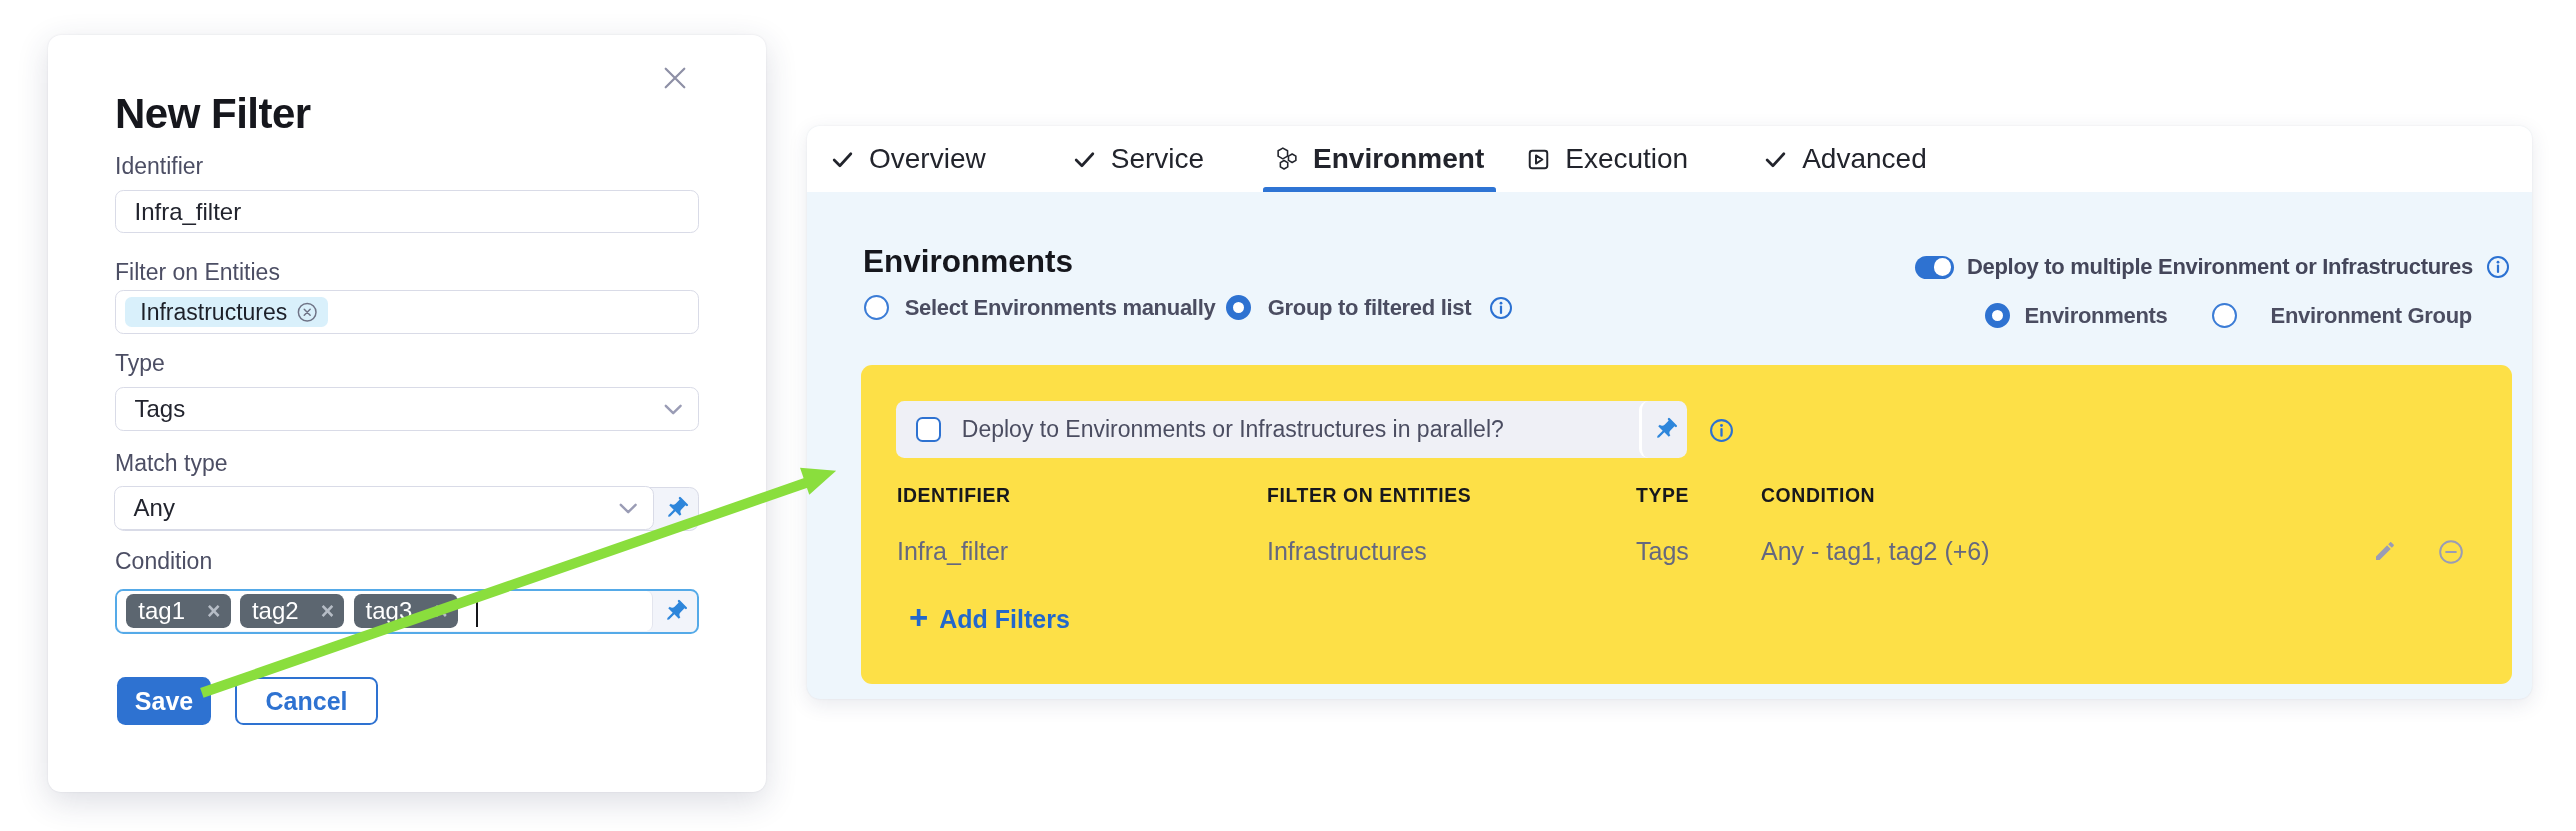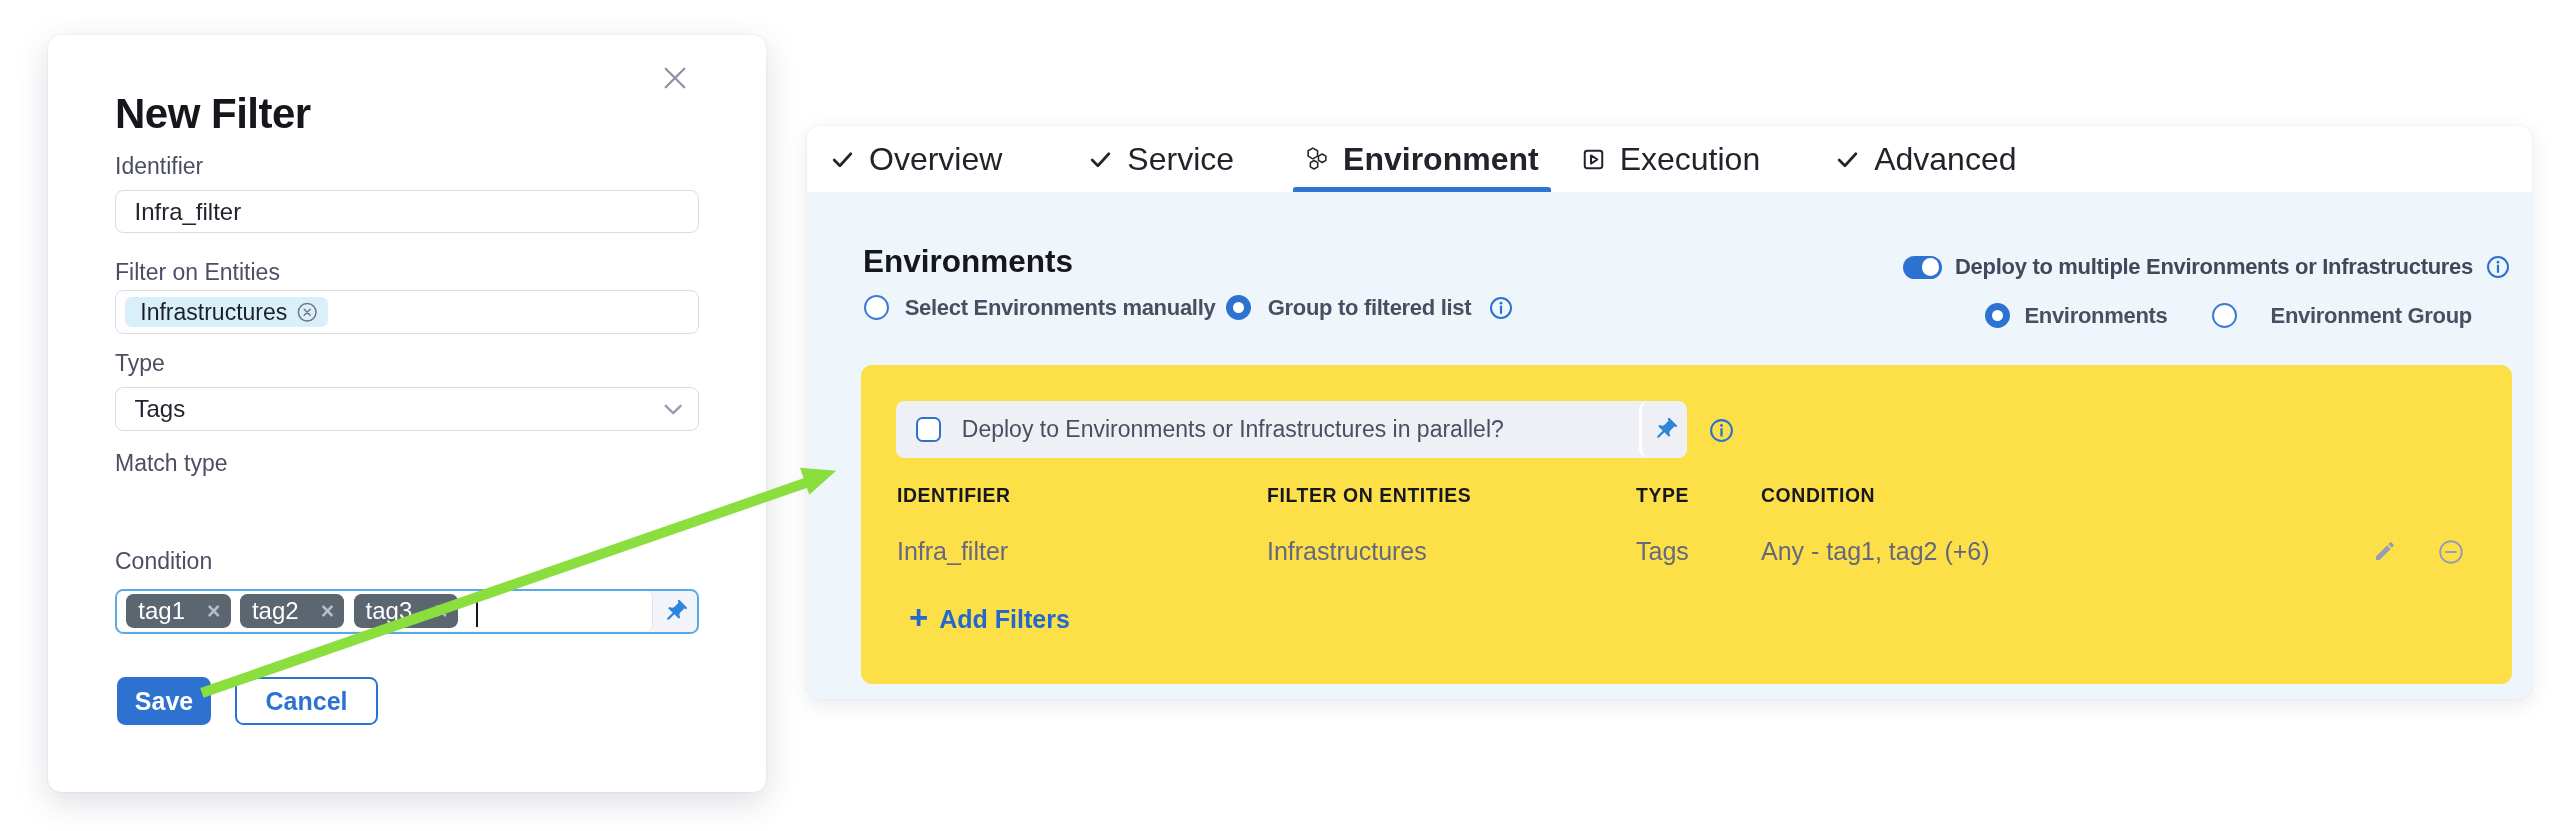--- a/index.html
+++ b/index.html
@@ -108,21 +108,21 @@
   background:var(--panelbg);border-radius:13px;
   box-shadow:0 5.6px 20.4px rgba(42,52,84,.10),0 0 1.9px rgba(42,52,84,.10);
 }
 .tabbar{
   position:absolute;left:0;top:0;right:0;height:66px;
   background:#fff;border-radius:13px 13px 0 0;
   display:flex;align-items:stretch;padding-left:23px;
 }
 .tab{
   position:relative;display:flex;align-items:center;gap:14px;
-  font-size:32px;color:#22242c;cursor:pointer;
+  font-size:28px;color:#22242c;cursor:pointer;
 }
 .tab .tab-label{line-height:1;}
 .tab.active .tab-label{font-weight:700;}
 .tab.active::after{
   content:"";position:absolute;left:-12px;right:-12px;bottom:0;height:4.6px;
   background:#2e74d4;border-radius:2.8px 2.8px 0 0;
 }
 
 .env-heading{
   position:absolute;left:56px;top:120px;
@@ -219,20 +219,35 @@
 
   <div class="m-label" style="top:317px">Type</div>
   <div class="select-box" style="top:352px">
     <span>Tags</span>
     <svg class="ic" width="20.4" height="13" viewBox="0 0 22 14">
       <path d="M3 3 L11 11 L19 3" stroke="#9a9cb5" stroke-width="2.6" fill="none" stroke-linecap="round" stroke-linejoin="round"></path>
     </svg>
   </div>
 
   <div class="m-label" style="top:417px">Match type</div>
+  <div class="pin-combo" style="top:452px">
+    <div class="combo-main">
+      <span>Any</span>
+      <svg class="ic" width="20.4" height="13" viewBox="0 0 22 14">
+        <path d="M3 3 L11 11 L19 3" stroke="#9a9cb5" stroke-width="2.6" fill="none" stroke-linecap="round" stroke-linejoin="round"></path>
+      </svg>
+    </div>
+    <div class="combo-pin">
+      <svg class="ic" width="28" height="28" viewBox="0 0 24 24">
+        <g transform="rotate(45 12 12)" fill="#2e86db">
+          <path d="M15.5 9 V4 h0.7 a1 1 0 0 0 0-2 H7.8 a1 1 0 0 0 0 2 h0.7 v5 c0 1.6-1.3 2.9-2.9 2.9 v1.9 h5.4 v6.4 l1 1.3 1-1.3 v-6.4 h5.4 v-1.9 c-1.6 0-2.9-1.3-2.9-2.9 z"></path>
+        </g>
+      </svg>
+    </div>
+  </div>
 
   <div class="m-label" style="top:515px">Condition</div>
   <div class="pin-combo focused" style="top:554px">
     <div class="combo-main">
       <span class="chip-dark">
         <span>tag1</span>
         <span class="x">×</span>
       </span>
       <span class="chip-dark">
         <span>tag2</span>
@@ -309,21 +324,21 @@
       <circle cx="12" cy="12" r="10" fill="none" stroke="#2b71d2" stroke-width="2"></circle>
       <path d="M12 10.6 V17" stroke="#2b71d2" stroke-width="2.2" stroke-linecap="round"></path>
       <circle cx="12" cy="7.2" r="1.4" fill="#2b71d2"></circle>
     </svg>
   </div>
 
   <div class="rrow toggle-row">
     <span class="toggle">
       <span class="knob"></span>
     </span>
-    <span class="toggle-label">Deploy to multiple Environments or Infrastructures</span>
+    <span class="toggle-label">Deploy to multiple Environment or Infrastructures</span>
     <svg class="ic" width="24" height="24" viewBox="0 0 24 24">
       <circle cx="12" cy="12" r="10" fill="none" stroke="#2b71d2" stroke-width="2"></circle>
       <path d="M12 10.6 V17" stroke="#2b71d2" stroke-width="2.2" stroke-linecap="round"></path>
       <circle cx="12" cy="7.2" r="1.4" fill="#2b71d2"></circle>
     </svg>
   </div>
 
   <div class="rrow env-radio-row">
     <span class="rrow-inner" style="display:flex;align-items:center;gap:14px">
       <span class="radio checked"></span>

